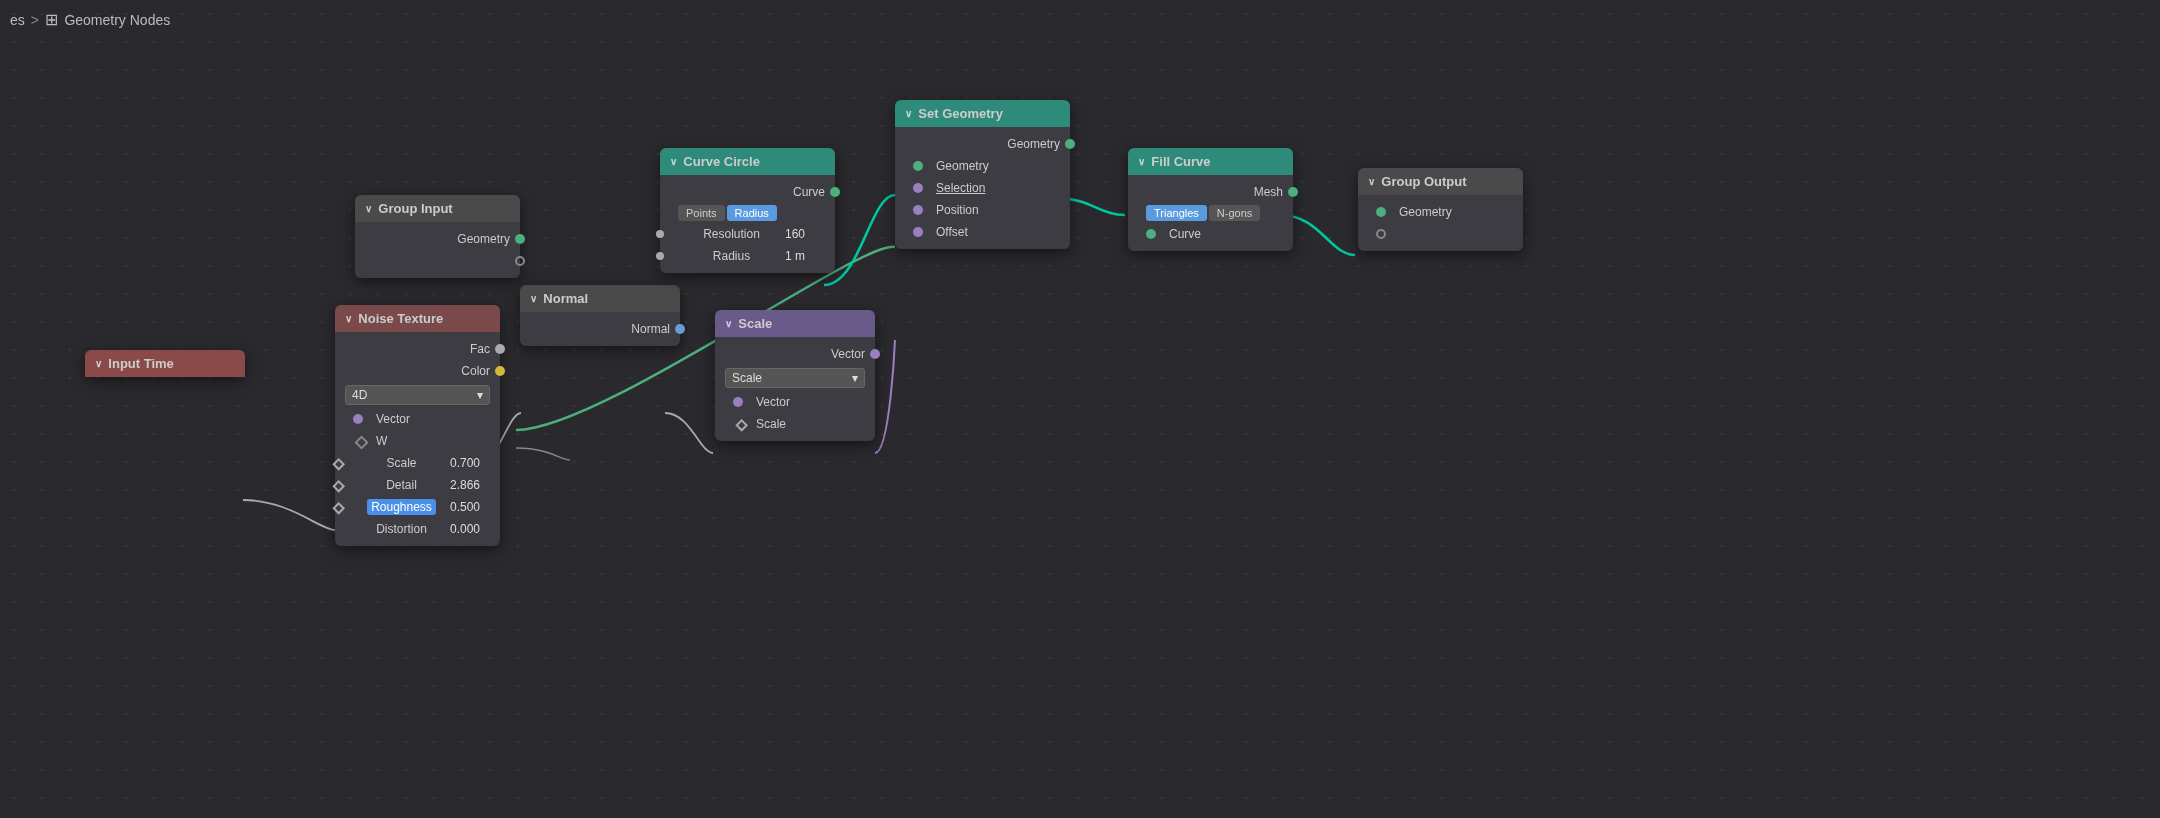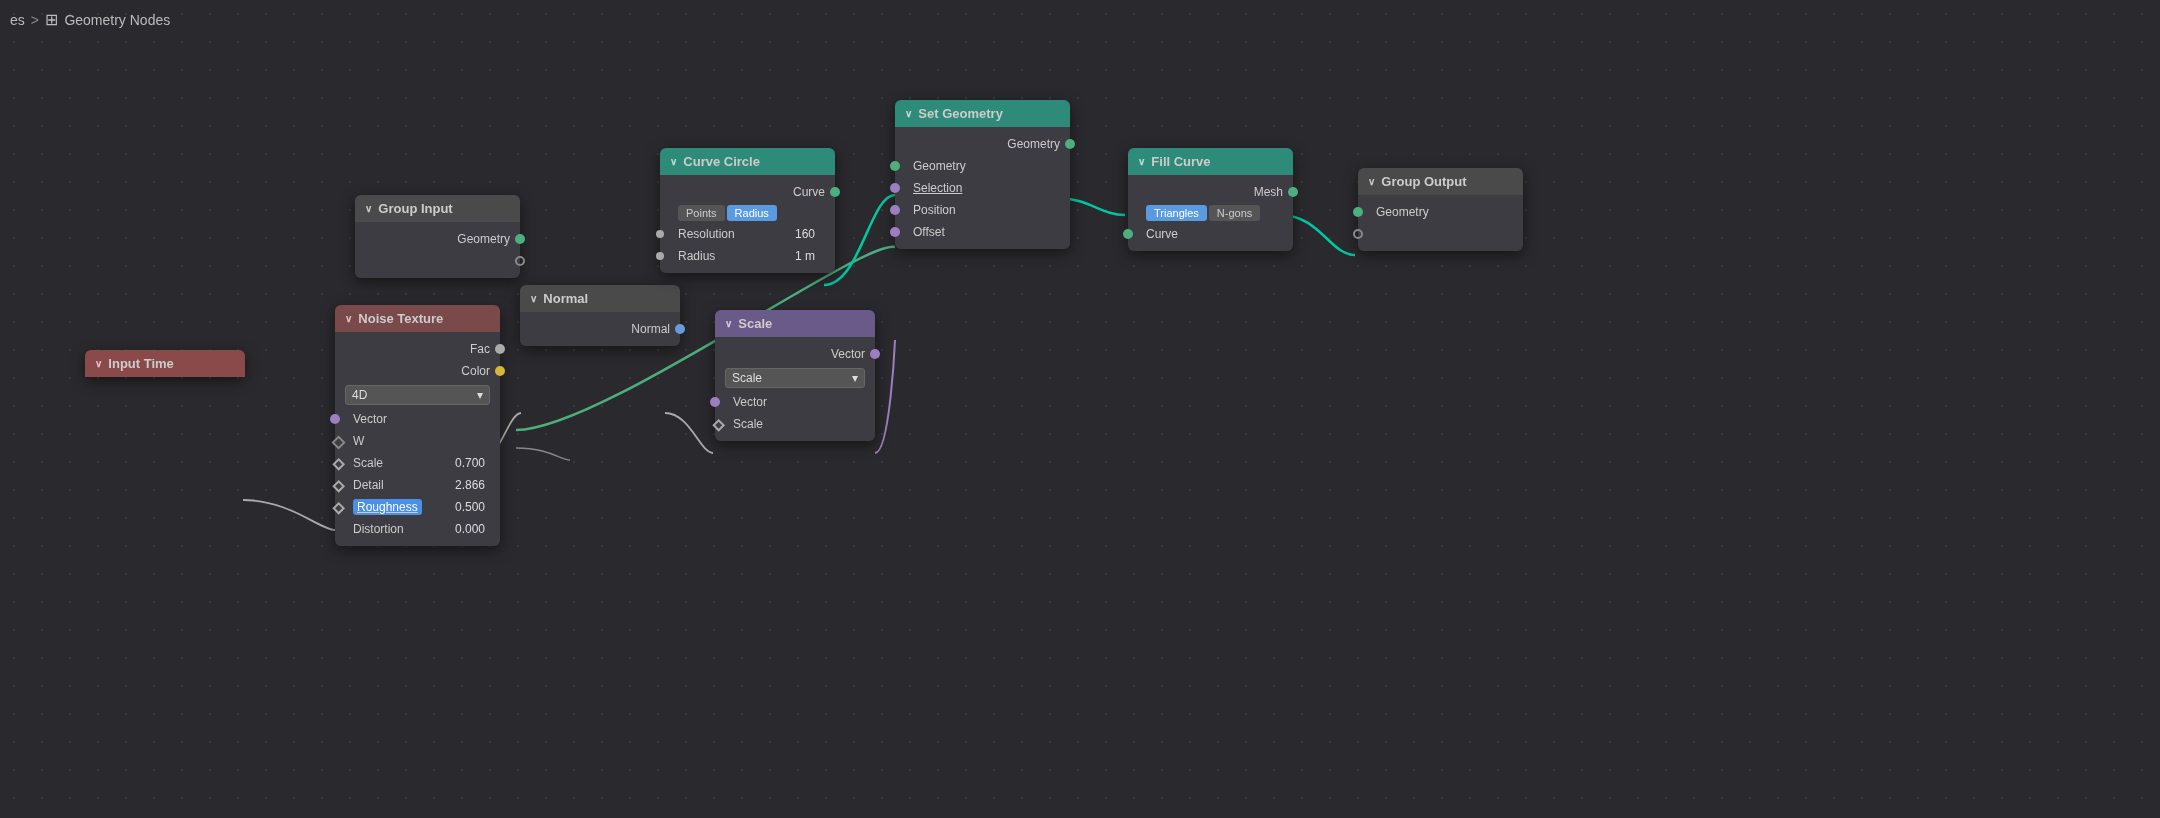--- a/index.html
+++ b/index.html
@@ -68,20 +68,21 @@
       padding: 6px 0;
     }
     .node-row {
       display: flex;
       align-items: center;
       padding: 3px 10px;
       font-size: 12px;
       color: #ccc;
       position: relative;
       min-height: 22px;
+      margin-left: 23px;
     }
     .node-row.right {
       justify-content: flex-end;
     }
 
     
     .socket {
       width: 10px;
       height: 10px;
       border-radius: 50%;
@@ -129,25 +130,26 @@
       display: flex;
       align-items: center;
       padding: 2px 10px;
       font-size: 12px;
       position: relative;
       min-height: 22px;
     }
     .field-label {
       flex: 1;
       color: #ccc;
+      text-align: center;
     }
     .field-value {
       color: #ddd;
       min-width: 40px;
-      text-align: center;
+      text-align: left;
     }
 
     
     .select-row {
       padding: 3px 10px;
       display: flex;
       align-items: center;
     }
     .select-box {
       background: #555;
@@ -268,21 +270,21 @@
         <span class="field-label" style="padding-left:8px;">Scale</span>
         <span class="field-value">0.700</span>
       </div>
       <div class="field-row">
         <div class="socket left" style="background:transparent; border:2px solid #aaa; width:9px; height:9px; border-radius:0; transform:rotate(45deg) translateY(-50%); left:-4px; top:50%;"></div>
         <span class="field-label" style="padding-left:8px;">Detail</span>
         <span class="field-value">2.866</span>
       </div>
       <div class="field-row">
         <div class="socket left" style="background:transparent; border:2px solid #aaa; width:9px; height:9px; border-radius:0; transform:rotate(45deg) translateY(-50%); left:-4px; top:50%;"></div>
-        <span class="field-label" style="padding-left:8px;text-decoration:underline;"><span class="field-highlight">Roughness</span></span>
+        <span class="field-label" style="padding-left:8px;"><span class="field-highlight">Roughness</span></span>
         <span class="field-value">0.500</span>
       </div>
       <div class="field-row">
         <span class="field-label" style="padding-left:8px;">Distortion</span>
         <span class="field-value">0.000</span>
       </div>
     </div>
   </div>
 
   <div class="node" style="left:520px; top:285px; width:150px;">

